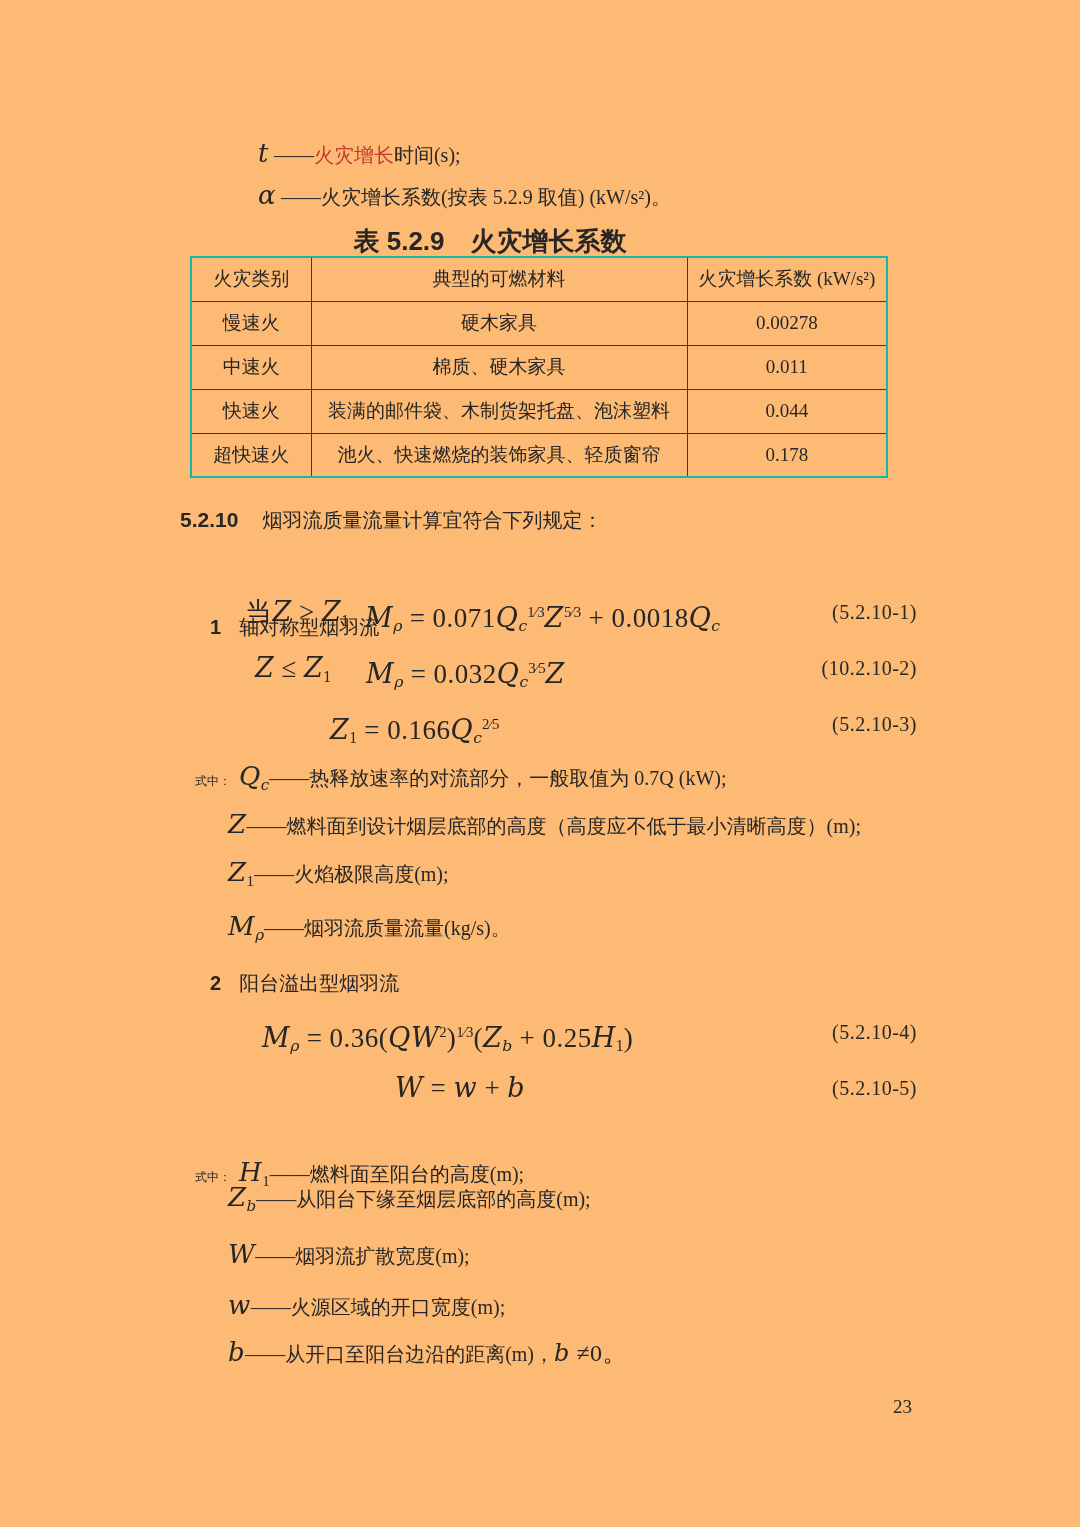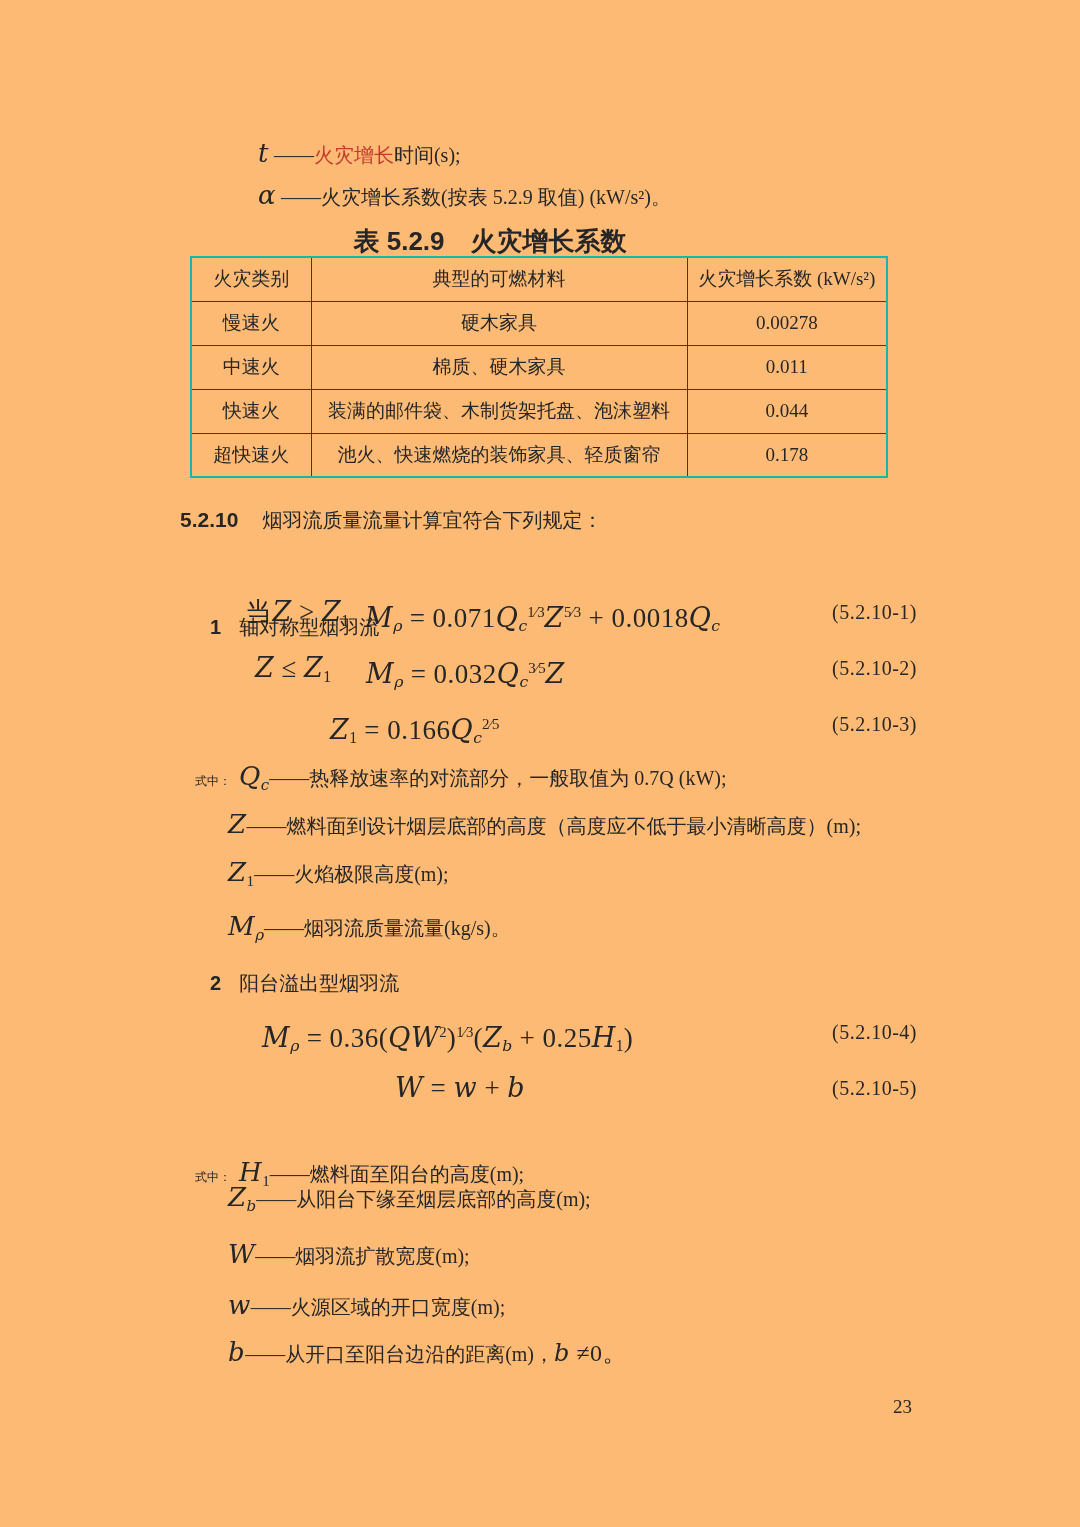--- a/index.html
+++ b/index.html
@@ -103,21 +103,21 @@
 
   <div class="abs eq-row" style="top:588px;">
     <span class="eq-cond math" style="left:245px;">当<i>Z</i> &gt; <i>Z</i><sub>1</sub></span>
     <span class="eq-formula math" style="left:365px;"><i>M</i><sub><i>ρ</i></sub> = 0.071<i>Q</i><sub><i>c</i></sub><sup>1⁄3</sup><i>Z</i><sup>5⁄3</sup> + 0.0018<i>Q</i><sub><i>c</i></sub></span>
     <span class="eq-label">(5.2.10-1)</span>
   </div>
 
   <div class="abs eq-row" style="top:644px;">
     <span class="eq-cond math" style="left:255px;"><i>Z</i> ≤ <i>Z</i><sub>1</sub></span>
     <span class="eq-formula math" style="left:366px;"><i>M</i><sub><i>ρ</i></sub> = 0.032<i>Q</i><sub><i>c</i></sub><sup>3⁄5</sup><i>Z</i></span>
-    <span class="eq-label">(5.2.10-2)</span>
+    <span class="eq-label">(10.2.10-2)</span>
   </div>
 
   <div class="abs eq-row" style="top:700px;">
     <span class="eq-formula math" style="left:330px;"><i>Z</i><sub>1</sub> = 0.166<i>Q</i><sub><i>c</i></sub><sup>2⁄5</sup></span>
     <span class="eq-label">(5.2.10-3)</span>
   </div>
 
   <div class="abs where-line" style="top:756px; left:195px;">
     <span class="prefix">式中：</span><span class="term math"><i>Q</i><sub><i>c</i></sub></span><span class="desc">——热释放速率的对流部分，一般取值为 0.7Q (kW);</span>
   </div>

